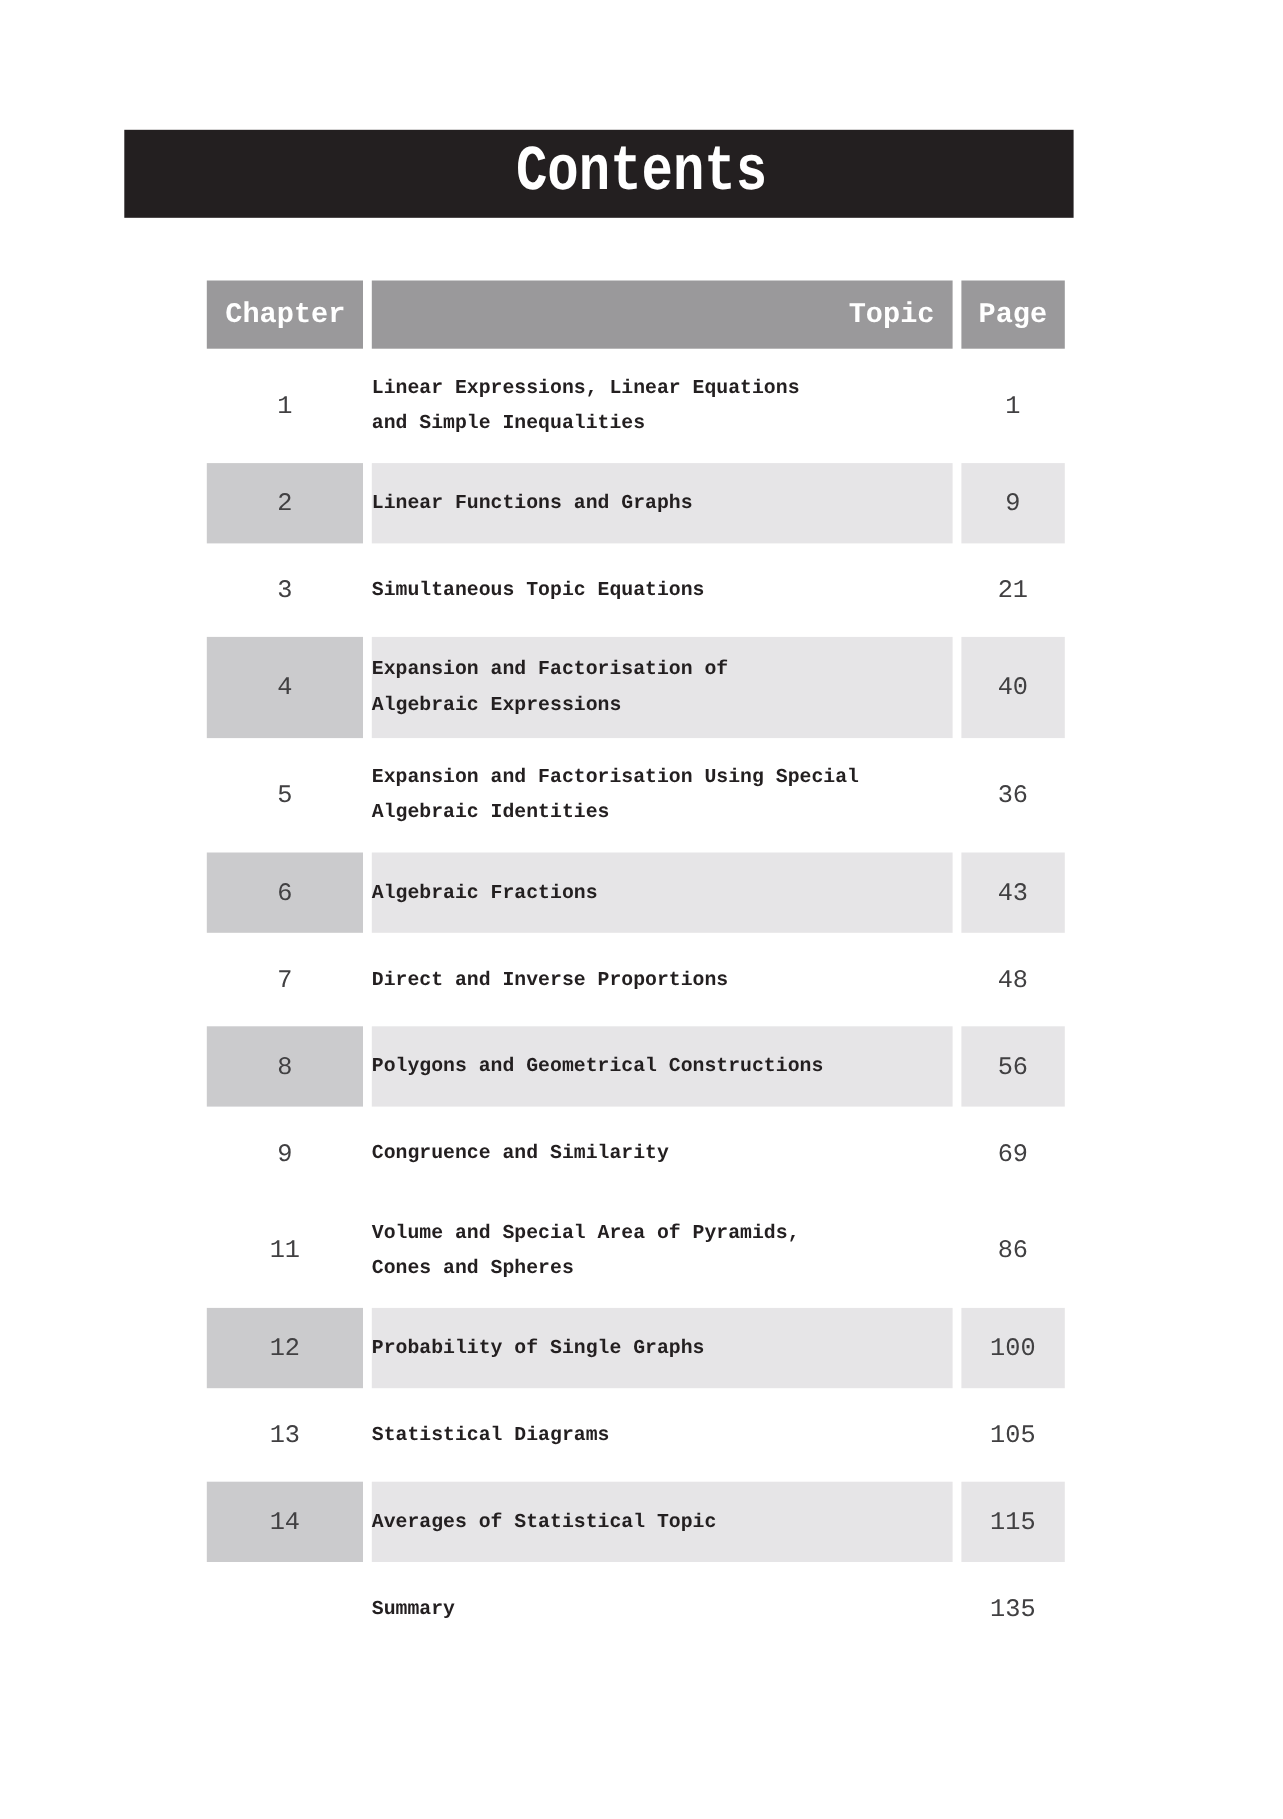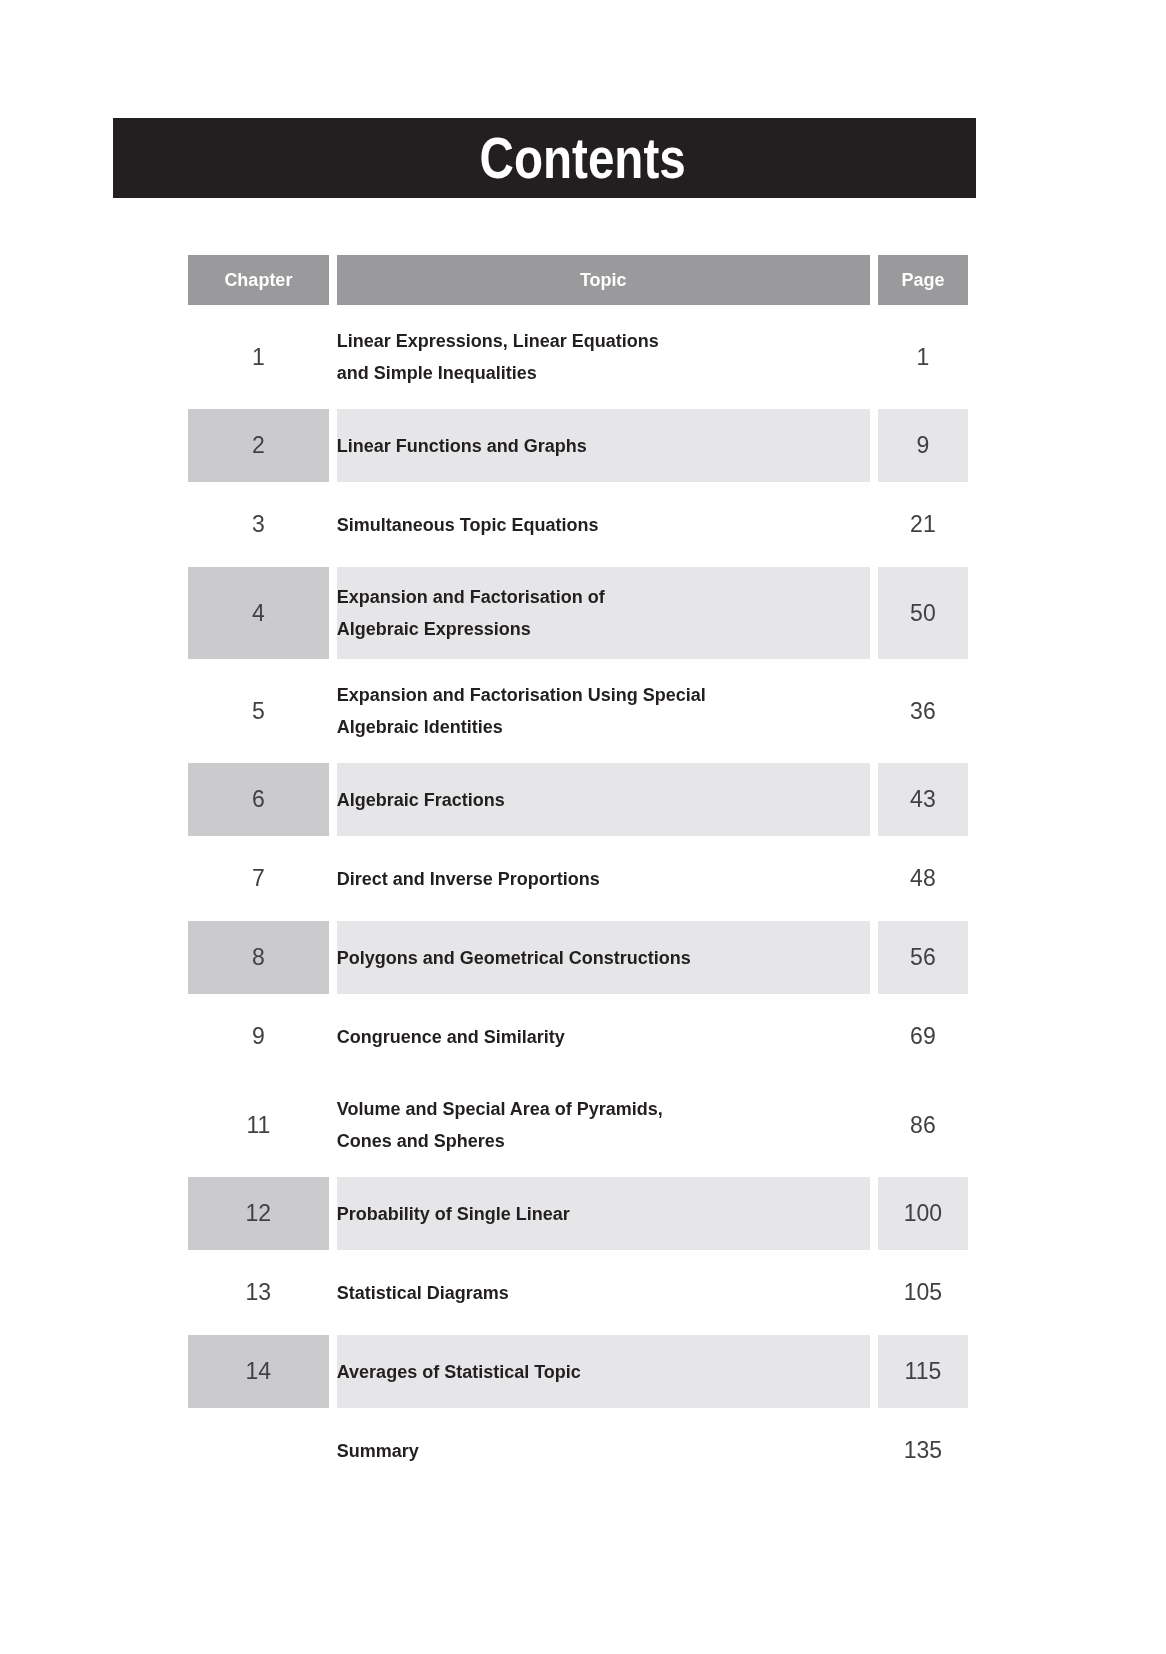--- a/index.html
+++ b/index.html
@@ -19,20 +19,21 @@
     padding: 0;
     background: var(--page_bg);
     font-family: "Liberation Sans", "DejaVu Sans", sans-serif;
   }
   .page {
     position: relative;
     width: 976px;
     height: 1654px;
     background: var(--page_bg);
     overflow: hidden;
+    font-family: Liberation Mono, monospace;
   }
   .title-banner {
     position: absolute;
     left: 113px;
     top: 118px;
     width: 940px;
     height: 80px;
     background: var(--banner_bg);
     display: flex;
     align-items: center;
@@ -54,26 +55,26 @@
     border-collapse: separate;
     border-spacing: 8px 6px;
     table-layout: fixed;
   }
   .col-chapter { width: 142px; }
   .col-topic   { width: 540px; }
   .col-page    { width: 91px; }
   table.toc th {
     background: var(--header_bg);
     color: var(--header_text);
-    font-size: 18px;
+    font-size: 26px;
     font-weight: bold;
     height: 50px;
-    text-align: center;
+    text-align: right;
     vertical-align: middle;
-    padding: 0;
+    padding: 16px;
   }
   table.toc td {
     vertical-align: middle;
     padding: 0;
     background: transparent;
   }
   tr.h1 td { height: 73px; }
   tr.h2 td { height: 92px; }
   td.chapter-cell {
     text-align: center;
@@ -133,21 +134,21 @@
   </tr>
         <tr class="h1">
     <td class="chapter-cell">3</td>
     <td class="topic-cell">Simultaneous Topic Equations</td>
     <td class="page-cell">21</td>
   </tr>
         <tr class="shaded h2">
     <td class="chapter-cell">4</td>
     <td class="topic-cell">Expansion and Factorisation of
 Algebraic Expressions</td>
-    <td class="page-cell">50</td>
+    <td class="page-cell">40</td>
   </tr>
         <tr class="h2">
     <td class="chapter-cell">5</td>
     <td class="topic-cell">Expansion and Factorisation Using Special
 Algebraic Identities</td>
     <td class="page-cell">36</td>
   </tr>
         <tr class="shaded h1">
     <td class="chapter-cell">6</td>
     <td class="topic-cell">Algebraic Fractions</td>
@@ -169,21 +170,21 @@
     <td class="page-cell">69</td>
   </tr>
         <tr class="h2">
     <td class="chapter-cell">11</td>
     <td class="topic-cell">Volume and Special Area of Pyramids,
 Cones and Spheres</td>
     <td class="page-cell">86</td>
   </tr>
         <tr class="shaded h1">
     <td class="chapter-cell">12</td>
-    <td class="topic-cell">Probability of Single Linear</td>
+    <td class="topic-cell">Probability of Single Graphs</td>
     <td class="page-cell">100</td>
   </tr>
         <tr class="h1">
     <td class="chapter-cell">13</td>
     <td class="topic-cell">Statistical Diagrams</td>
     <td class="page-cell">105</td>
   </tr>
         <tr class="shaded h1">
     <td class="chapter-cell">14</td>
     <td class="topic-cell">Averages of Statistical Topic</td>

